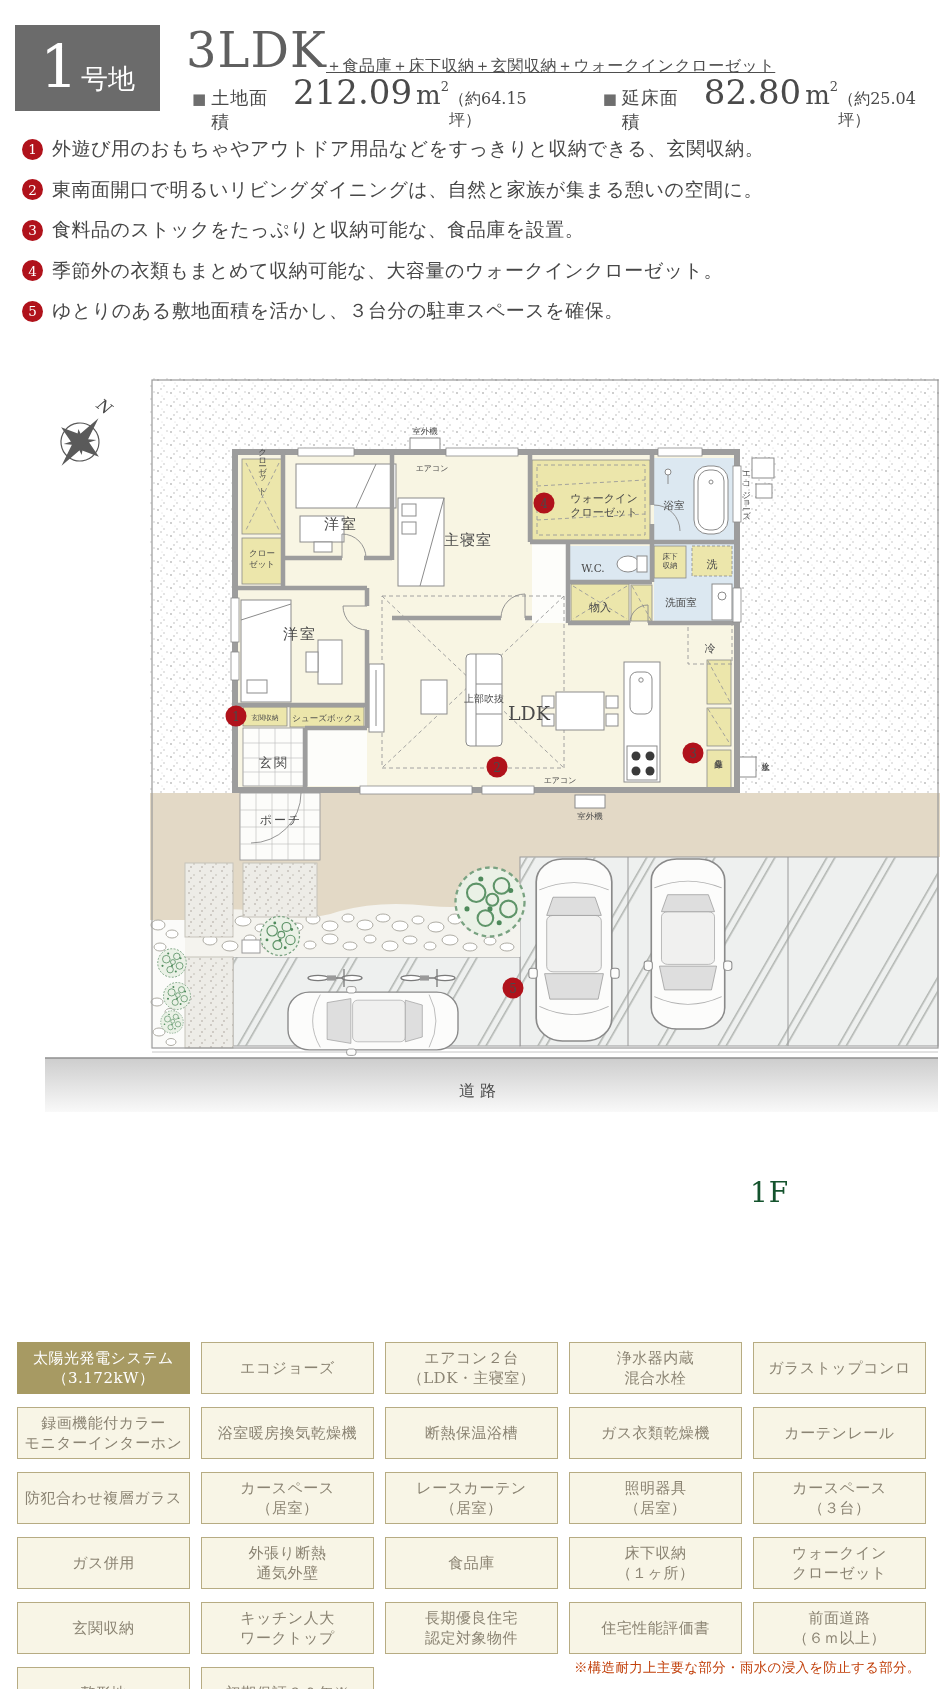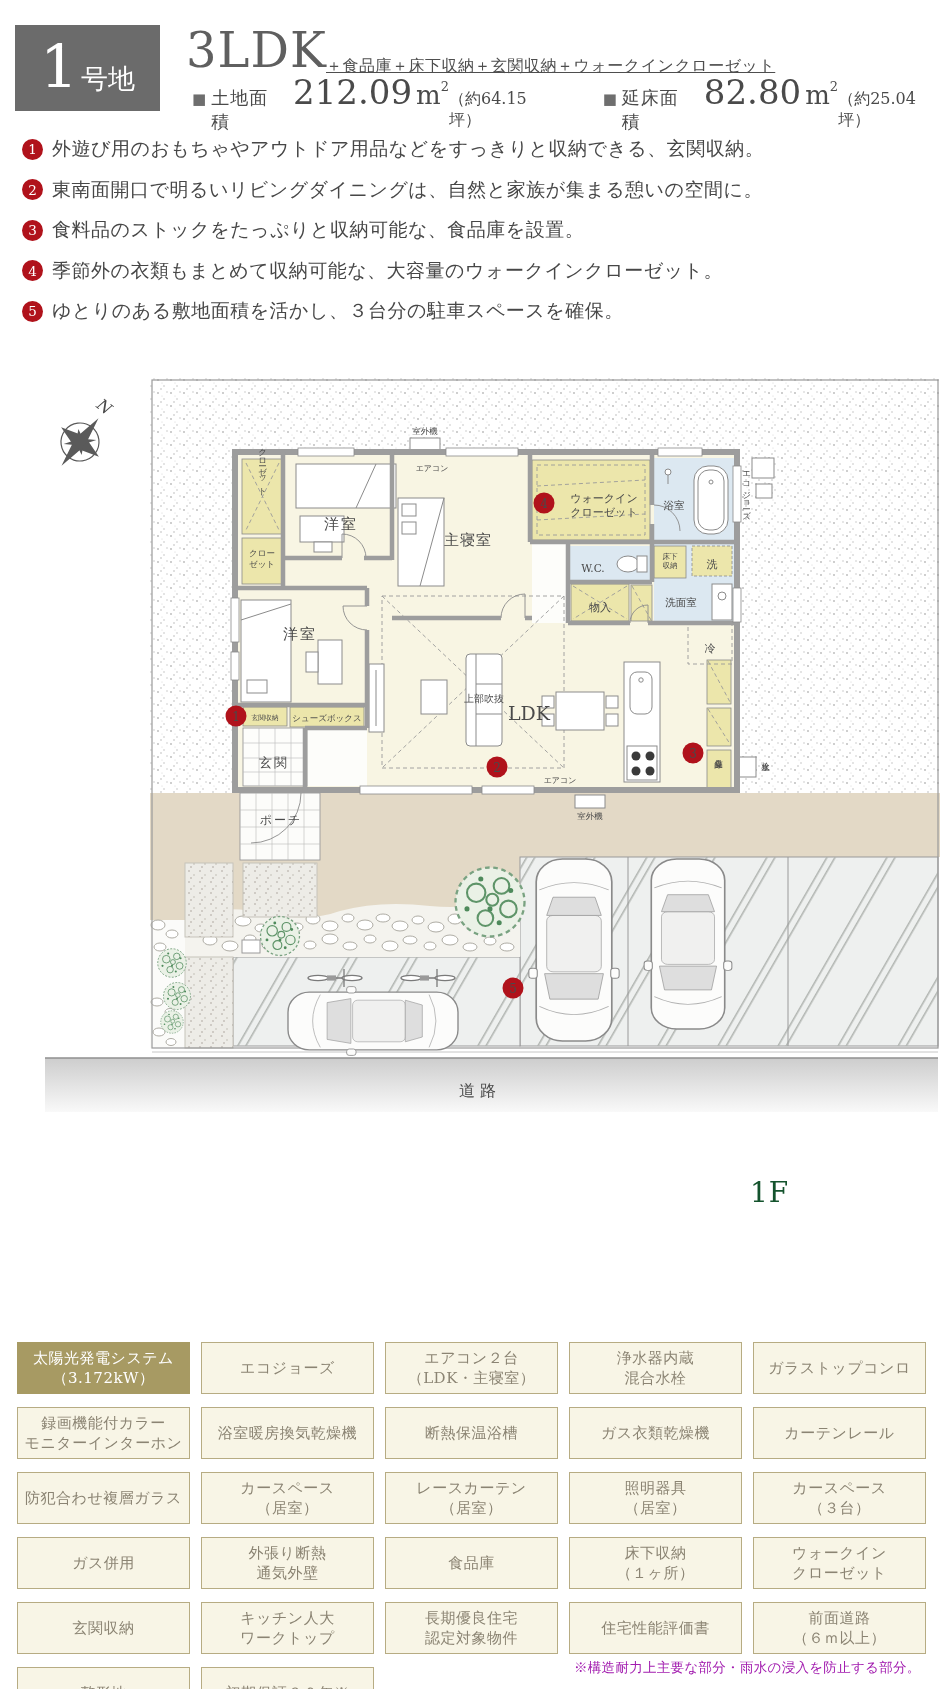--- a/index.html
+++ b/index.html
@@ -31,21 +31,21 @@
   svg.plan{position:absolute;left:0;top:370px;}
   svg.plan text{fill:#4a4a4a;font-family:"DejaVu Serif","Liberation Serif",serif;}
   .floor-label{position:absolute;left:750px;top:1176px;font-size:28px;color:#14532d;letter-spacing:1px;}
   
   .eq-grid{position:absolute;left:17px;top:1342px;width:909px;display:grid;
            grid-template-columns:repeat(5,1fr);column-gap:11px;row-gap:13px;}
   .eq-cell{height:50px;border:1.5px solid #b7ac83;background:#f8f5e6;color:#8b8473;font-size:15px;
            line-height:1.35;display:flex;align-items:center;justify-content:center;text-align:center;
            white-space:pre-line;letter-spacing:0.5px;}
   .eq-cell.hl{background:#a79a63;color:#fff;border-color:#a79a63;}
-  .footnote{position:absolute;left:574px;top:1659px;font-size:13.5px;color:#a21caf;letter-spacing:0.3px;}
+  .footnote{position:absolute;left:574px;top:1659px;font-size:13.5px;color:#c2410c;letter-spacing:0.3px;}
 </style>
 </head>
 <body>
 
 <div class="page">
 
   <div class="badge">
     <span class="num">1</span>
       <span class="suf">号地</span>
   </div>

